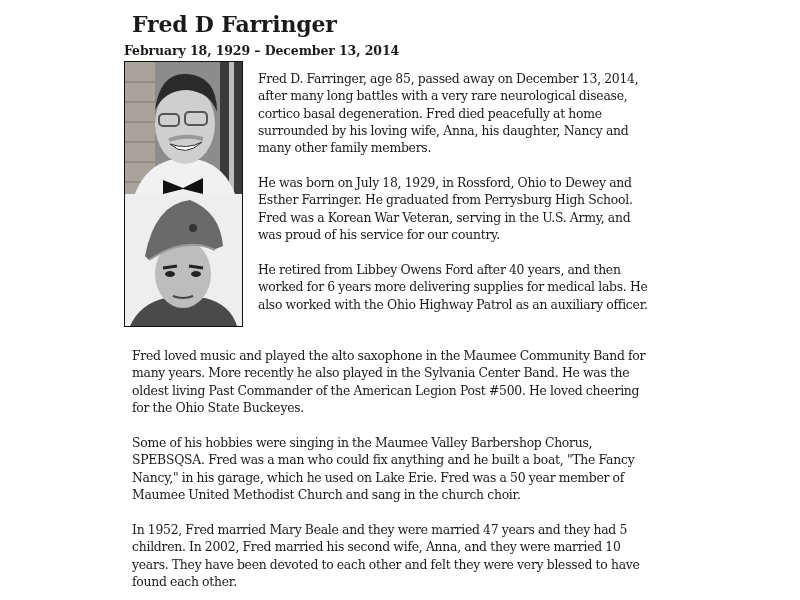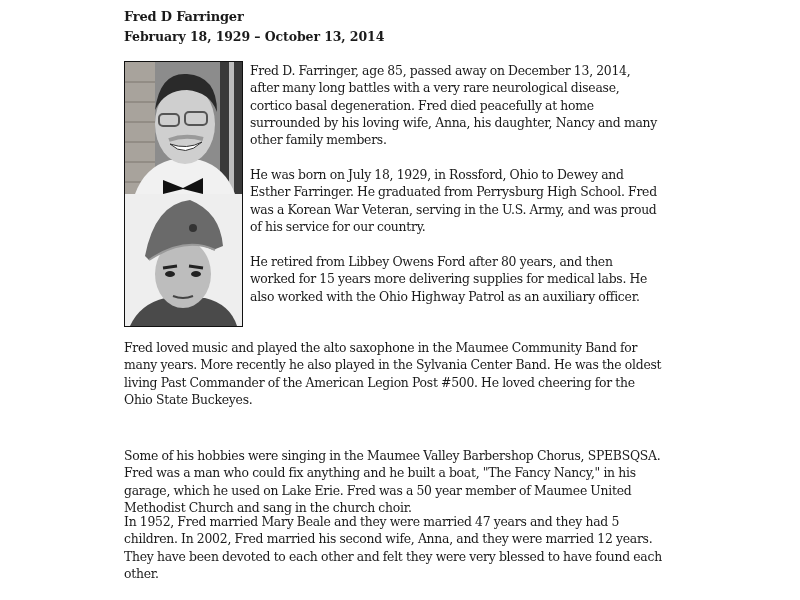--- a/index.html
+++ b/index.html
@@ -1,40 +1,40 @@
 <!DOCTYPE html>
 <html><head>
 <meta charset="utf-8">
 <style>
   html, body { margin: 0; padding: 0; background: #ffffff; }
   body { width: 800px; height: 600px; overflow: hidden; position: relative;
          font-family: "DejaVu Serif", "Liberation Serif", serif; color: #1a1a1a; }
   .doc { position: absolute; left: 124px; top: 6px; width: 540px; }
-  .title { font-size: 13px; font-weight: bold; margin: 0; line-height: 21px; letter-spacing: -0.2px; }
+  .title { font-size: 22px; font-weight: bold; margin: 8px; line-height: 21px; letter-spacing: -0.2px; }
   .dates { font-size: 12.5px; font-weight: bold; margin: 2px 0 0 0; line-height: 16px; letter-spacing: -0.1px; }
   .photos { position: absolute; left: 124px; top: 61px; width: 119px; height: 266px;
             border: 1px solid #111; box-sizing: border-box; overflow: hidden; background: #fff; }
   .photo { position: absolute; left: 0; width: 117px; overflow: hidden; }
   .photo.top { top: 0; height: 132px; background: #7a7a7a; }
   .photo.bottom { top: 132px; height: 132px; background: #e9e9e9; }
-  p { margin: 0; font-size: 12.4px; line-height: 17.3px; letter-spacing: -0.25px; word-spacing: -0.3px; }
+  p { margin: 8px; font-size: 12.4px; line-height: 17.3px; letter-spacing: -0.25px; word-spacing: -0.3px; }
   .para { position: absolute; }
   .p1 { left: 250px; top: 62px; width: 410px; }
   .p2 { left: 250px; top: 166px; width: 410px; }
   .p3 { left: 250px; top: 253px; width: 410px; }
   .p4 { left: 124px; top: 339px; width: 540px; }
-  .p5 { left: 124px; top: 447px; width: 540px; }
+  .p5 { left: 124px; top: 426px; width: 540px; }
   .p6 { left: 124px; top: 513px; width: 540px; }
 </style>
 </head>
 <body>
 
 <div class="doc">
   <h1 class="title">Fred D Farringer</h1>
-  <div class="dates">February 18, 1929 – October 13, 2014</div>
+  <div class="dates">February 18, 1929 – December 13, 2014</div>
 </div>
 
 <div class="photos">
   <div class="photo top">
     <svg width="117" height="132" viewBox="0 0 117 132">
       <rect x="0" y="0" width="117" height="132" fill="#8c8c8c"></rect>
       <rect x="0" y="0" width="30" height="132" fill="#a8a39c"></rect>
       <g stroke="#7c776f" stroke-width="1">
         <line x1="0" y1="20" x2="30" y2="20"></line>
           <line x1="0" y1="40" x2="30" y2="40"></line>
@@ -72,23 +72,23 @@
   </div>
 </div>
 
 <div class="para p1">
   <p>Fred D. Farringer, age 85, passed away on December 13, 2014, after many long battles with a very rare neurological disease, cortico basal degeneration. Fred died peacefully at home surrounded by his loving wife, Anna, his daughter, Nancy and many other family members.</p>
 </div>
 <div class="para p2">
   <p>He was born on July 18, 1929, in Rossford, Ohio to Dewey and Esther Farringer. He graduated from Perrysburg High School. Fred was a Korean War Veteran, serving in the U.S. Army, and was proud of his service for our country.</p>
 </div>
 <div class="para p3">
-  <p>He retired from Libbey Owens Ford after 80 years, and then worked for 15 years more delivering supplies for medical labs. He also worked with the Ohio Highway Patrol as an auxiliary officer.</p>
+  <p>He retired from Libbey Owens Ford after 40 years, and then worked for 6 years more delivering supplies for medical labs. He also worked with the Ohio Highway Patrol as an auxiliary officer.</p>
 </div>
 <div class="para p4">
   <p>Fred loved music and played the alto saxophone in the Maumee Community Band for many years. More recently he also played in the Sylvania Center Band. He was the oldest living Past Commander of the American Legion Post #500. He loved cheering for the Ohio State Buckeyes.</p>
 </div>
 <div class="para p5">
   <p>Some of his hobbies were singing in the Maumee Valley Barbershop Chorus, SPEBSQSA. Fred was a man who could fix anything and he built a boat, "The Fancy Nancy," in his garage, which he used on Lake Erie. Fred was a 50 year member of Maumee United Methodist Church and sang in the church choir.</p>
 </div>
 <div class="para p6">
-  <p>In 1952, Fred married Mary Beale and they were married 47 years and they had 5 children. In 2002, Fred married his second wife, Anna, and they were married 12 years. They have been devoted to each other and felt they were very blessed to have found each other.</p>
+  <p>In 1952, Fred married Mary Beale and they were married 47 years and they had 5 children. In 2002, Fred married his second wife, Anna, and they were married 10 years. They have been devoted to each other and felt they were very blessed to have found each other.</p>
 </div>
 
 </body></html>

